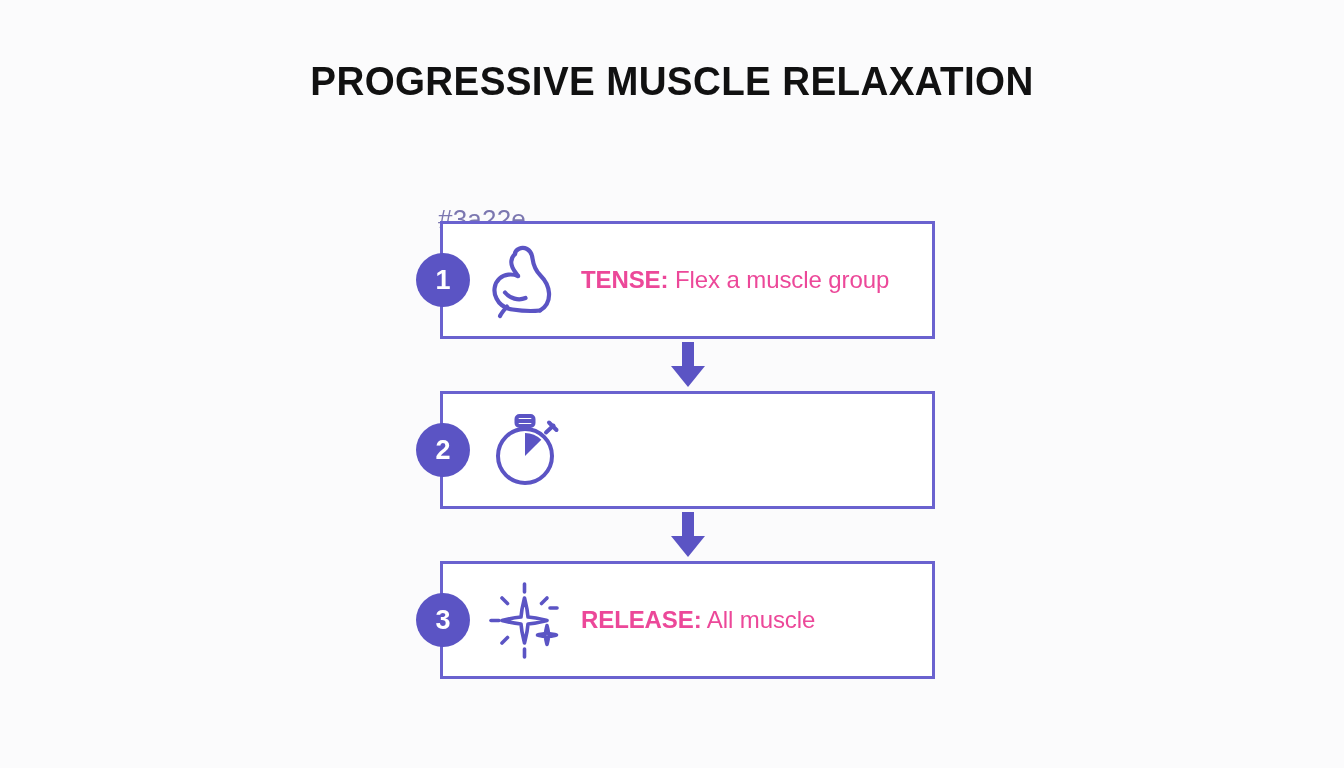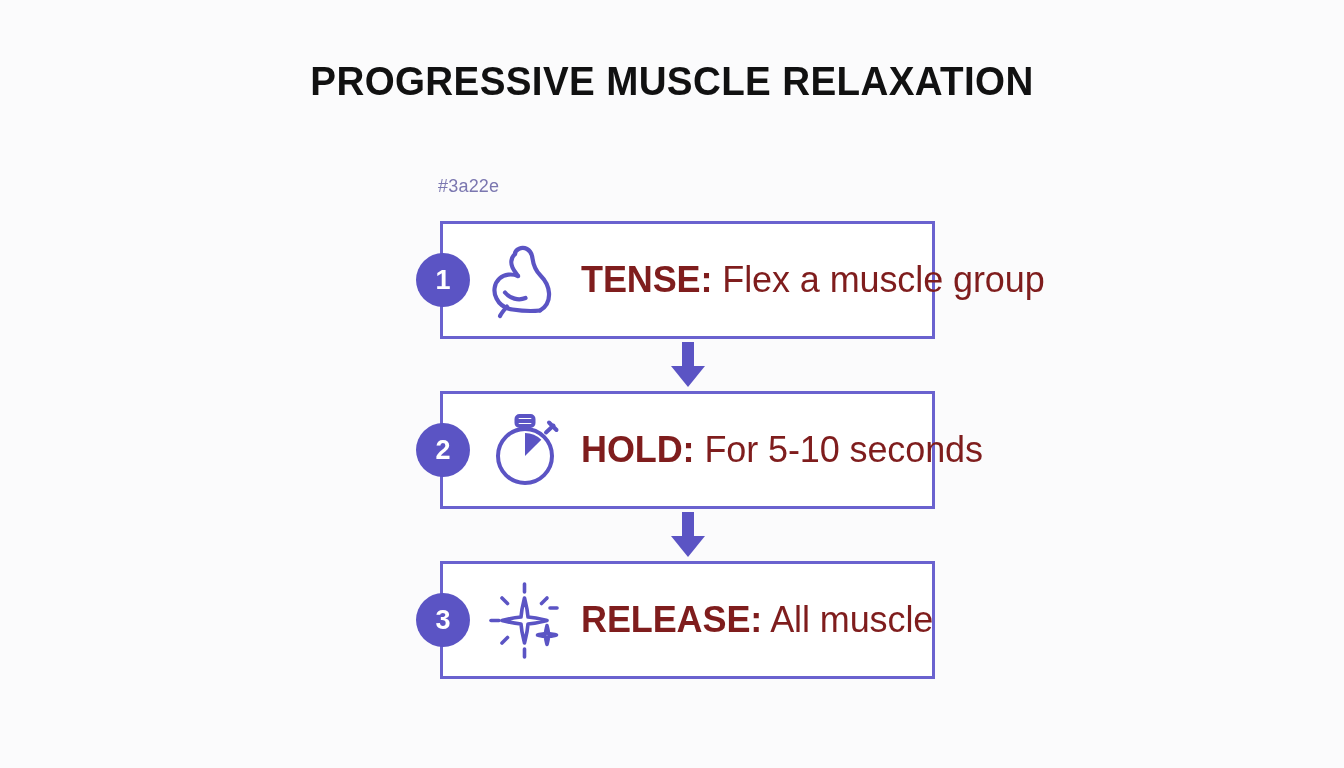--- a/index.html
+++ b/index.html
@@ -34,22 +34,22 @@
     color: #111111;
     transform: scaleX(0.94);
     transform-origin: center top;
     white-space: nowrap;
   }
 
   
   .hex-label {
     position: absolute;
     left: 438px;
-    top: 176px;
-    font-size: 18px;
+    top: 204px;
+    font-size: 26px;
     font-weight: 400;
     color: #7b77b0;
     letter-spacing: 0.2px;
   }
 
   
   .flow {
     position: absolute;
     left: 440px;
     top: 221px;
@@ -97,22 +97,22 @@
     justify-content: center;
   }
 
   .step-icon svg {
     display: block;
   }
 
   .step-text {
     flex: 1 1 auto;
     margin-left: 10px;
-    font-size: 36px;
-    color: #7f1d1d;
+    font-size: 24px;
+    color: #ec4899;
     white-space: nowrap;
     letter-spacing: -0.1px;
   }
 
   .step-text b {
     font-weight: 700;
   }
 
   
   .arrow {
@@ -172,24 +172,20 @@
           <circle cx="36" cy="46" r="27"></circle>
           <path d="M36 46 L36 23 A23 23 0 0 1 52.3 29.8 Z" fill="#5b54c4" stroke="none"></path>
           <rect x="27.5" y="6" width="17" height="10" rx="3"></rect>
           <path d="M36 16 L36 19"></path>
           <path d="M29 11 L43 11"></path>
           <path d="M57 22.5 L64.5 15.5"></path>
           <path d="M60 12.5 L67.5 20"></path>
         </svg>
       </div>
 
-      <div class="step-text">
-        <b>HOLD:</b> 
-        <span>For 5-10 seconds</span>
-      </div>
     </div>
 
     <div class="arrow">
       <svg width="40" height="46" viewBox="0 0 40 46">
         <rect x="14" y="0" width="12" height="26" fill="#5b54c4"></rect>
         <polygon points="3,24 37,24 20,45" fill="#5b54c4"></polygon>
       </svg>
     </div>
 
     <div class="step-box">

